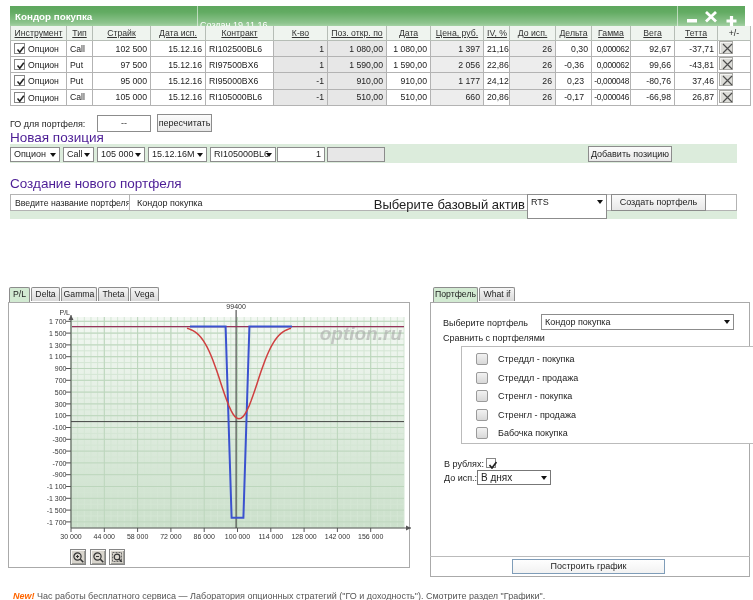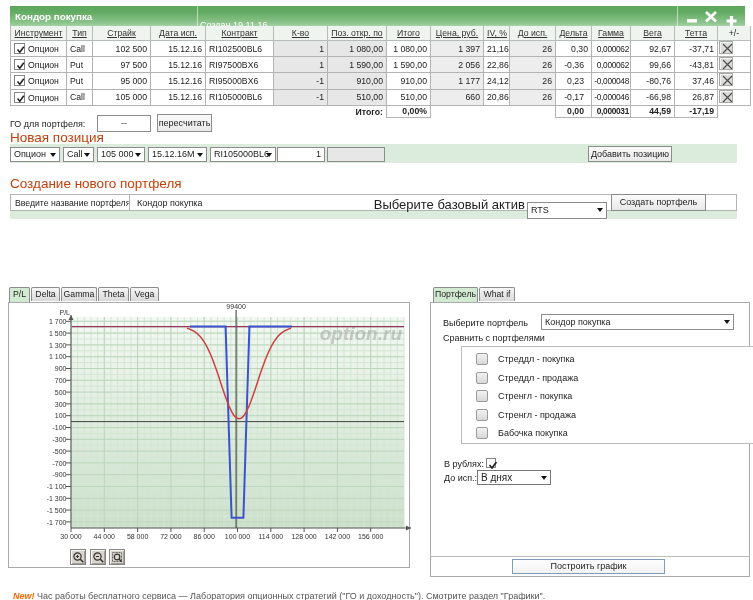--- a/index.html
+++ b/index.html
@@ -25,21 +25,21 @@
 tr.tot td.b{border:1px solid #b3b3b3;background:#fff}
 .cb{display:inline-block;width:11px;height:11px;border:1px solid #878787;background:#fff;vertical-align:-2px;position:relative;margin-right:3px}
 .cb svg{position:absolute;left:1px;top:1px}
 .xbtn{display:inline-block;width:14px;height:13px;border:1px solid #a8a8a4;background:#dcdcd8;position:relative;box-shadow:inset 1px 1px 0 #f4f4f2}
 .xbtn svg{position:absolute;left:1.5px;top:1px}
 
 .sel{position:absolute;height:15px;border:1px solid #8c8c8c;background:#fff;line-height:13px;padding:0 12px 0 3px;white-space:nowrap;overflow:hidden}
 .abs{white-space:nowrap}
 .sel:after{content:"";position:absolute;right:3px;top:5px;border-left:3.5px solid transparent;border-right:3.5px solid transparent;border-top:4.5px solid #111}
 .btn{position:absolute;border:1px solid #8c8c8c;background:linear-gradient(#fbfbfb,#e8e8e8);text-align:center;color:#222;white-space:nowrap}
-.h2{position:absolute;font-size:13.5px;color:#c2410c;white-space:nowrap}
+.h2{position:absolute;font-size:13.5px;color:#4c1d95;white-space:nowrap}
 .greenstrip{position:absolute;background:#dcecdc}
 .inputbox{position:absolute;border:1px solid #8c8c8c;background:#fff}
 
 .tab{position:absolute;top:0;height:14px;line-height:13px;text-align:center;border:1px solid #8c8c8c;border-bottom:none;border-radius:2px 2px 0 0;background:linear-gradient(#f6f6f6,#d9d9d9);color:#222;font-size:8.7px;overflow:hidden}
 .tab.on{background:#d2ead2;height:15px}
 .zbtn{position:absolute;width:16px;height:16px;border:1px solid #868686;background:#d9d5cd;box-shadow:inset 1px 1px 0 #f6f5f2,inset -1px -1px 0 #a0a09a;padding:1px 0 0 1px}
 .gcb{position:absolute;width:12px;height:12px;border:1px solid #9a9a9a;border-radius:2px;background:linear-gradient(#f2f2f2,#d8d8d8)}
 </style></head>
 <body>
 <div id="page">
@@ -79,21 +79,21 @@
       </colgroup>
 <tbody>
         <tr>
           <th><span>Инструмент</span></th>
           <th><span>Тип</span></th>
           <th><span>Страйк</span></th>
           <th><span>Дата исп.</span></th>
           <th><span>Контракт</span></th>
           <th><span>К-во</span></th>
           <th><span>Поз. откр. по</span></th>
-          <th><span>Итого</span></th>
+          <th><span>Дата</span></th>
           <th><span>Цена, руб.</span></th>
           <th><span>IV, %</span></th>
           <th><span>До исп.</span></th>
           <th><span>Дельта</span></th>
           <th><span>Гамма</span></th>
           <th><span>Вега</span></th>
           <th><span>Тетта</span></th>
           <th>+/-</th>
         </tr>
 <tr>
@@ -177,31 +177,20 @@
           <td class="r">20,86</td>
           <td class="r g2">26</td>
           <td class="r" style="padding-right:7px">-0,17</td>
           <td class="r gm">-0,000046</td>
           <td class="r">-66,98</td>
           <td class="r">26,87</td>
           <td style="padding:0 0 0 1px"><span class="xbtn"><svg width="11" height="11">
                 <path d="M1 1l9 9M10 1l-9 9" stroke="#4c4c4c" stroke-width="1.2"></path>
               </svg></span></td>
         </tr>
-<tr class="tot">
-          <td colspan="6"></td>
-          <td class="r">Итого:</td>
-          <td class="b r">0,00%</td>
-          <td colspan="3"></td>
-          <td class="b r" style="padding-right:7px">0,00</td>
-          <td class="b r gm" style="font-weight:bold">0,000031</td>
-          <td class="b r">44,59</td>
-          <td class="b r">-17,19</td>
-          <td></td>
-        </tr>
 </tbody>
     </table>
 
 <div class="abs" style="left:10px;top:119px;width:87px;height:13px">ГО для портфеля:</div>
 <div class="inputbox" style="left:97px;top:115px;width:54px;height:17px;text-align:center;line-height:15px;color:#333">--</div>
 <div class="btn" style="left:157px;top:114px;width:55px;height:18px;line-height:16px">пересчитать</div>
 <div class="h2" style="left:10px;top:130px">Новая позиция</div>
 <div class="greenstrip" style="left:10px;top:144px;width:727px;height:19px"></div>
 <div class="sel" style="left:10px;top:147px;width:50px">Опцион</div>
 <div class="sel" style="left:63px;top:147px;width:31px">Call</div>
@@ -213,21 +202,21 @@
 <div class="btn" style="left:588px;top:146px;width:84px;height:16px;line-height:14px">Добавить позицию</div>
 
 <div class="h2" style="left:10px;top:176px">Создание нового портфеля</div>
 <div class="abs" style="left:10px;top:194px;width:727px;height:17px;border:1px solid #b3b3b3;background:#fff">
   <div class="abs" style="left:4px;top:2.5px;font-size:8.7px">Введите название портфеля</div>
   <div class="abs" style="left:118px;top:0;width:1px;height:15px;background:#b3b3b3"></div>
   <div class="abs" style="left:126px;top:2.5px">Кондор покупка</div>
 </div>
 <div class="greenstrip" style="left:10px;top:211px;width:727px;height:8px"></div>
 <div class="abs" style="right:228px;top:197px;font-size:13px">Выберите базовый актив</div>
-<div class="sel" style="left:527px;top:202px;width:80px;height:17px;line-height:15px">RTS</div>
+<div class="sel" style="left:527px;top:194px;width:80px;height:25px;line-height:15px">RTS</div>
 <div class="btn" style="left:611px;top:194px;width:95px;height:17px;line-height:15px">Создать портфель</div>
 
 
 <div class="abs" style="left:9px;top:287px;width:170px;height:14px;font-size:11px">
 <span class="tab on" style="left:0;width:21px">P/L</span>
 <span class="tab" style="left:22px;width:29px">Delta</span>
 <span class="tab" style="left:52px;width:36px">Gamma</span>
 <span class="tab" style="left:89px;width:31px">Theta</span>
 <span class="tab" style="left:121px;width:29px">Vega</span>
 </div>

